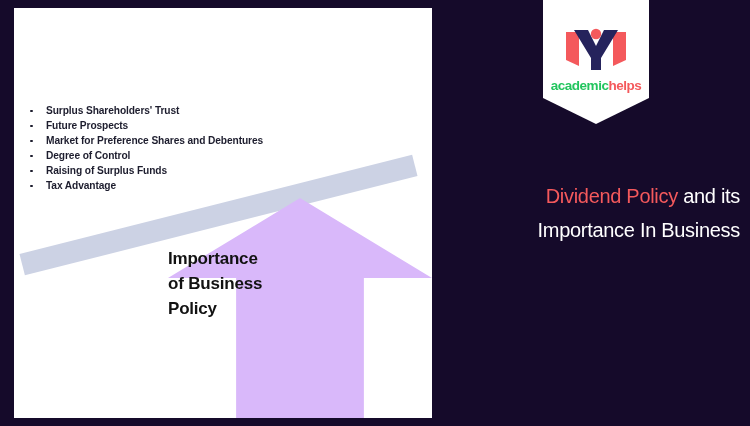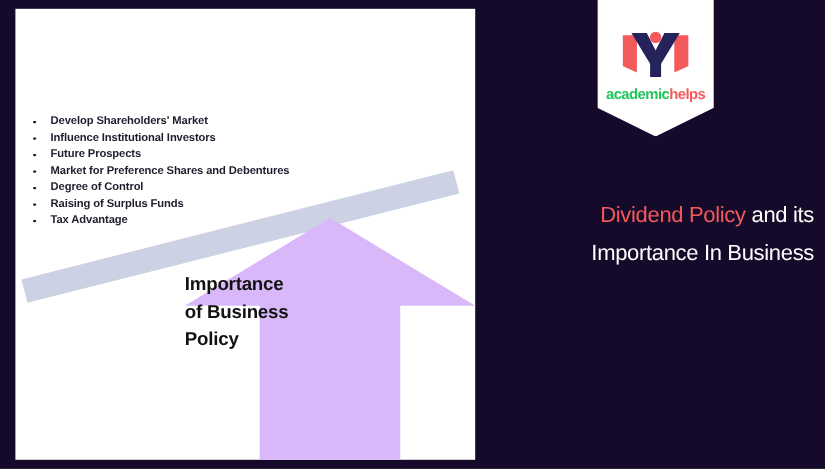--- a/index.html
+++ b/index.html
@@ -145,22 +145,21 @@
   .title-plain  { color: #ffffff; }
 </style>
 </head>
 <body>
 
 <div id="banner">
 
   <div id="white-panel">
 
     <ul id="bullet-list">
-      <li>Develop Shareholders' Market</li>
-      <li>Influence Institutional Investors</li>
+      <li>Surplus Shareholders' Trust</li>
       <li>Future Prospects</li>
       <li>Market for Preference Shares and Debentures</li>
       <li>Degree of Control</li>
       <li>Raising of Surplus Funds</li>
       <li>Tax Advantage</li>
     </ul>
 
     <div id="seesaw-bar"></div>
 
     <div id="up-arrow"></div>

